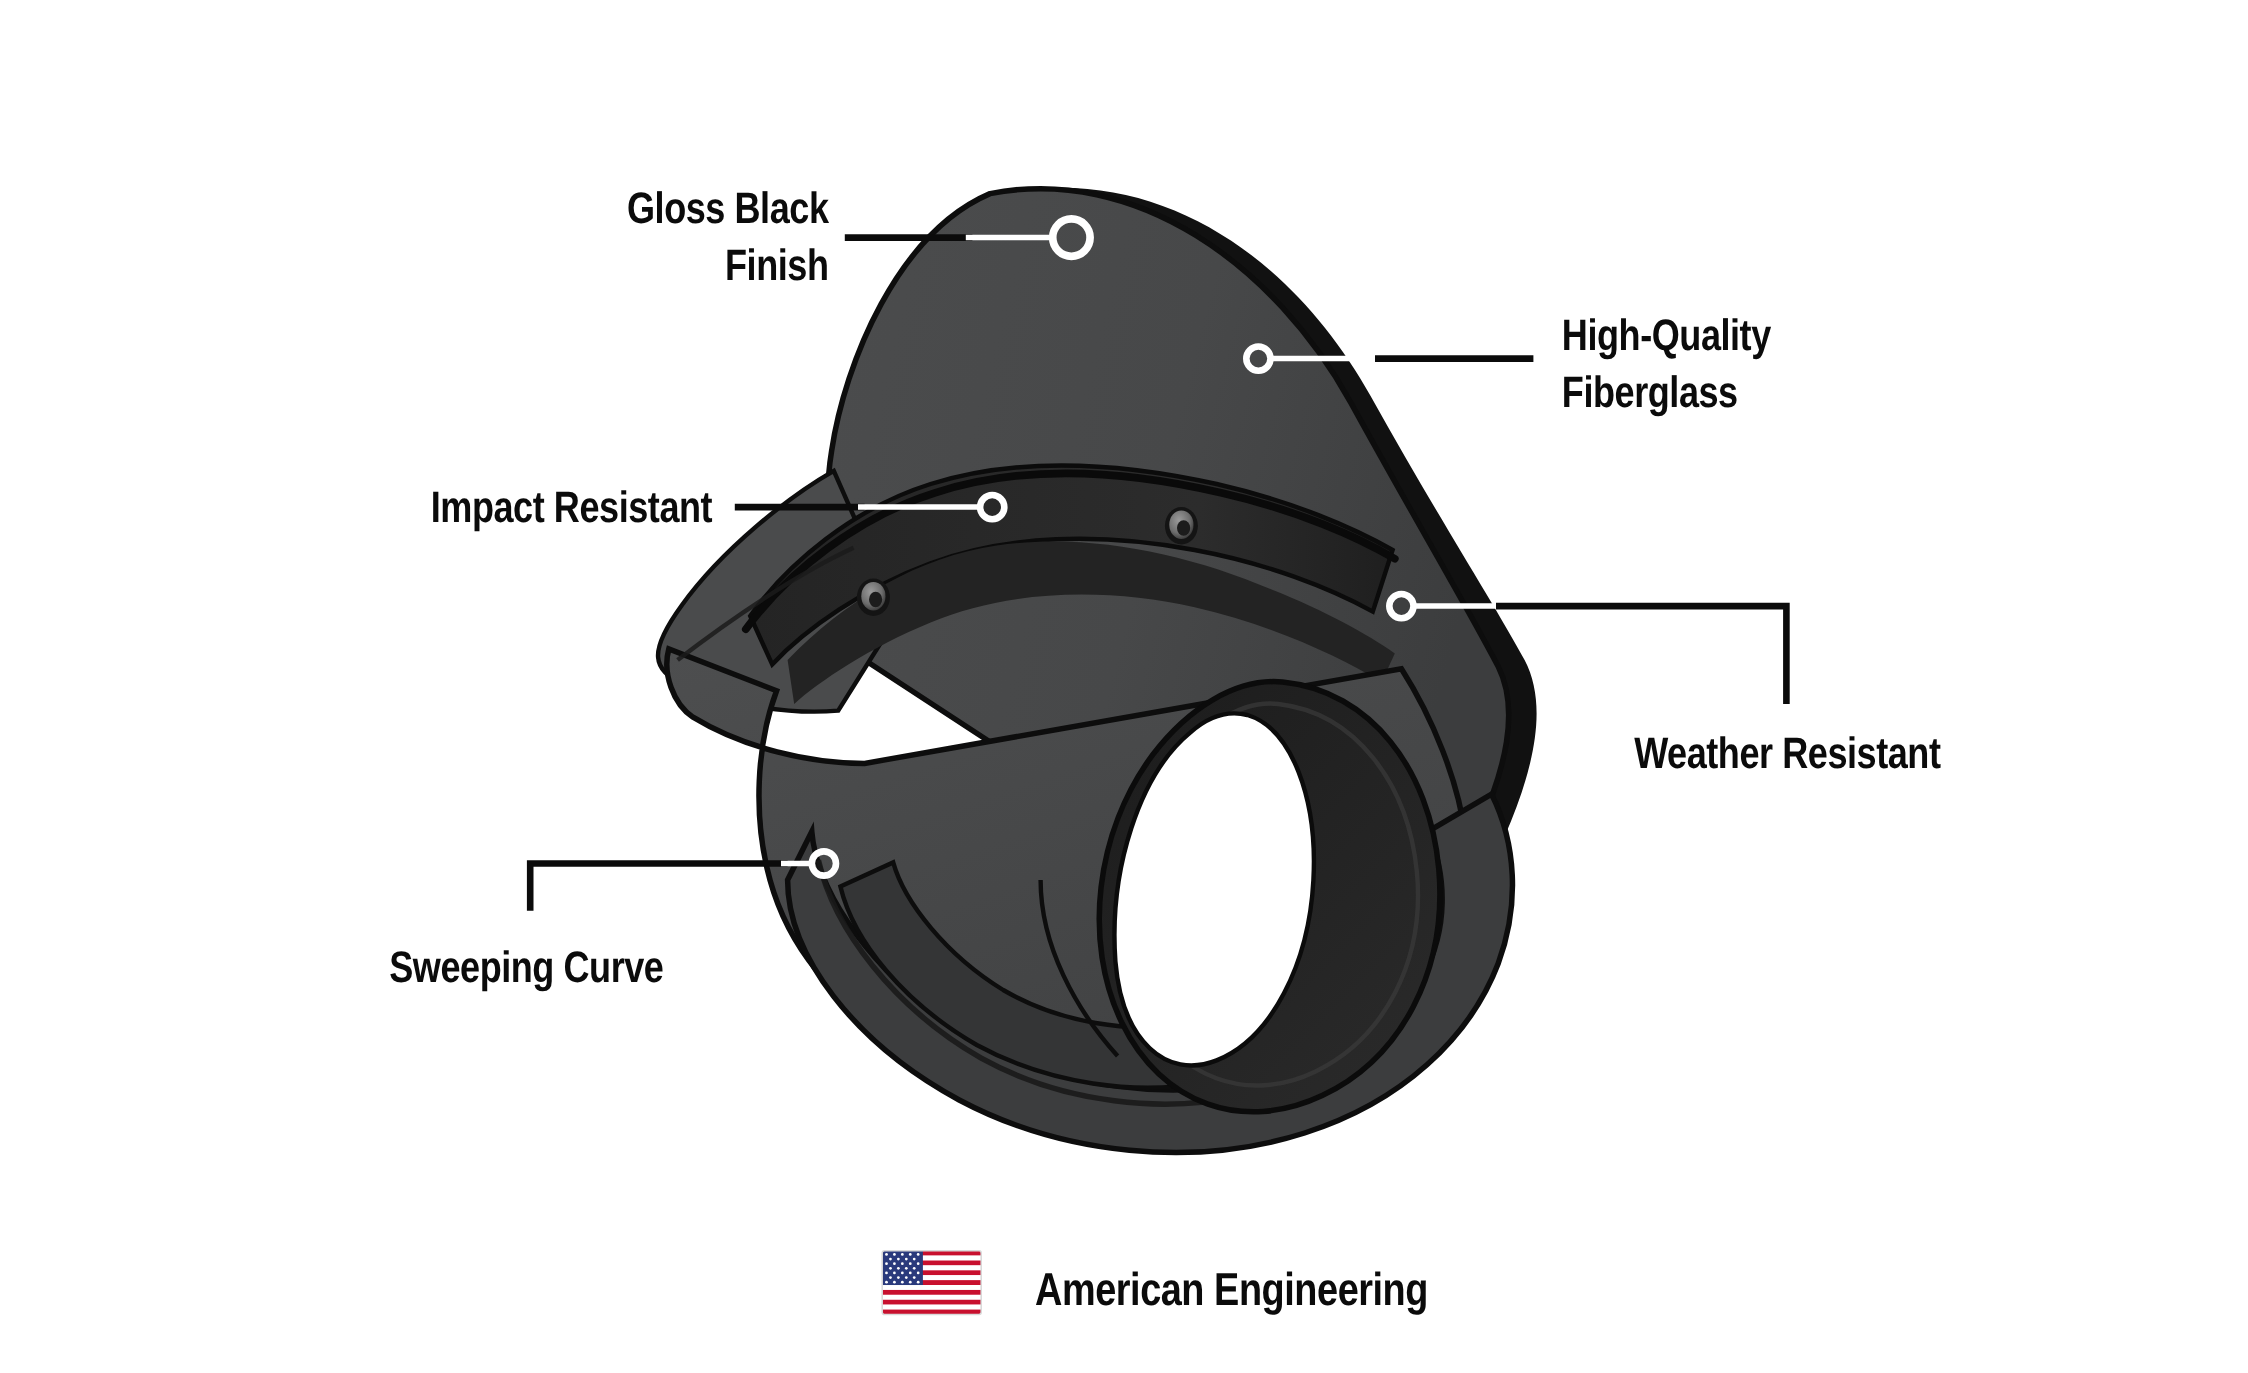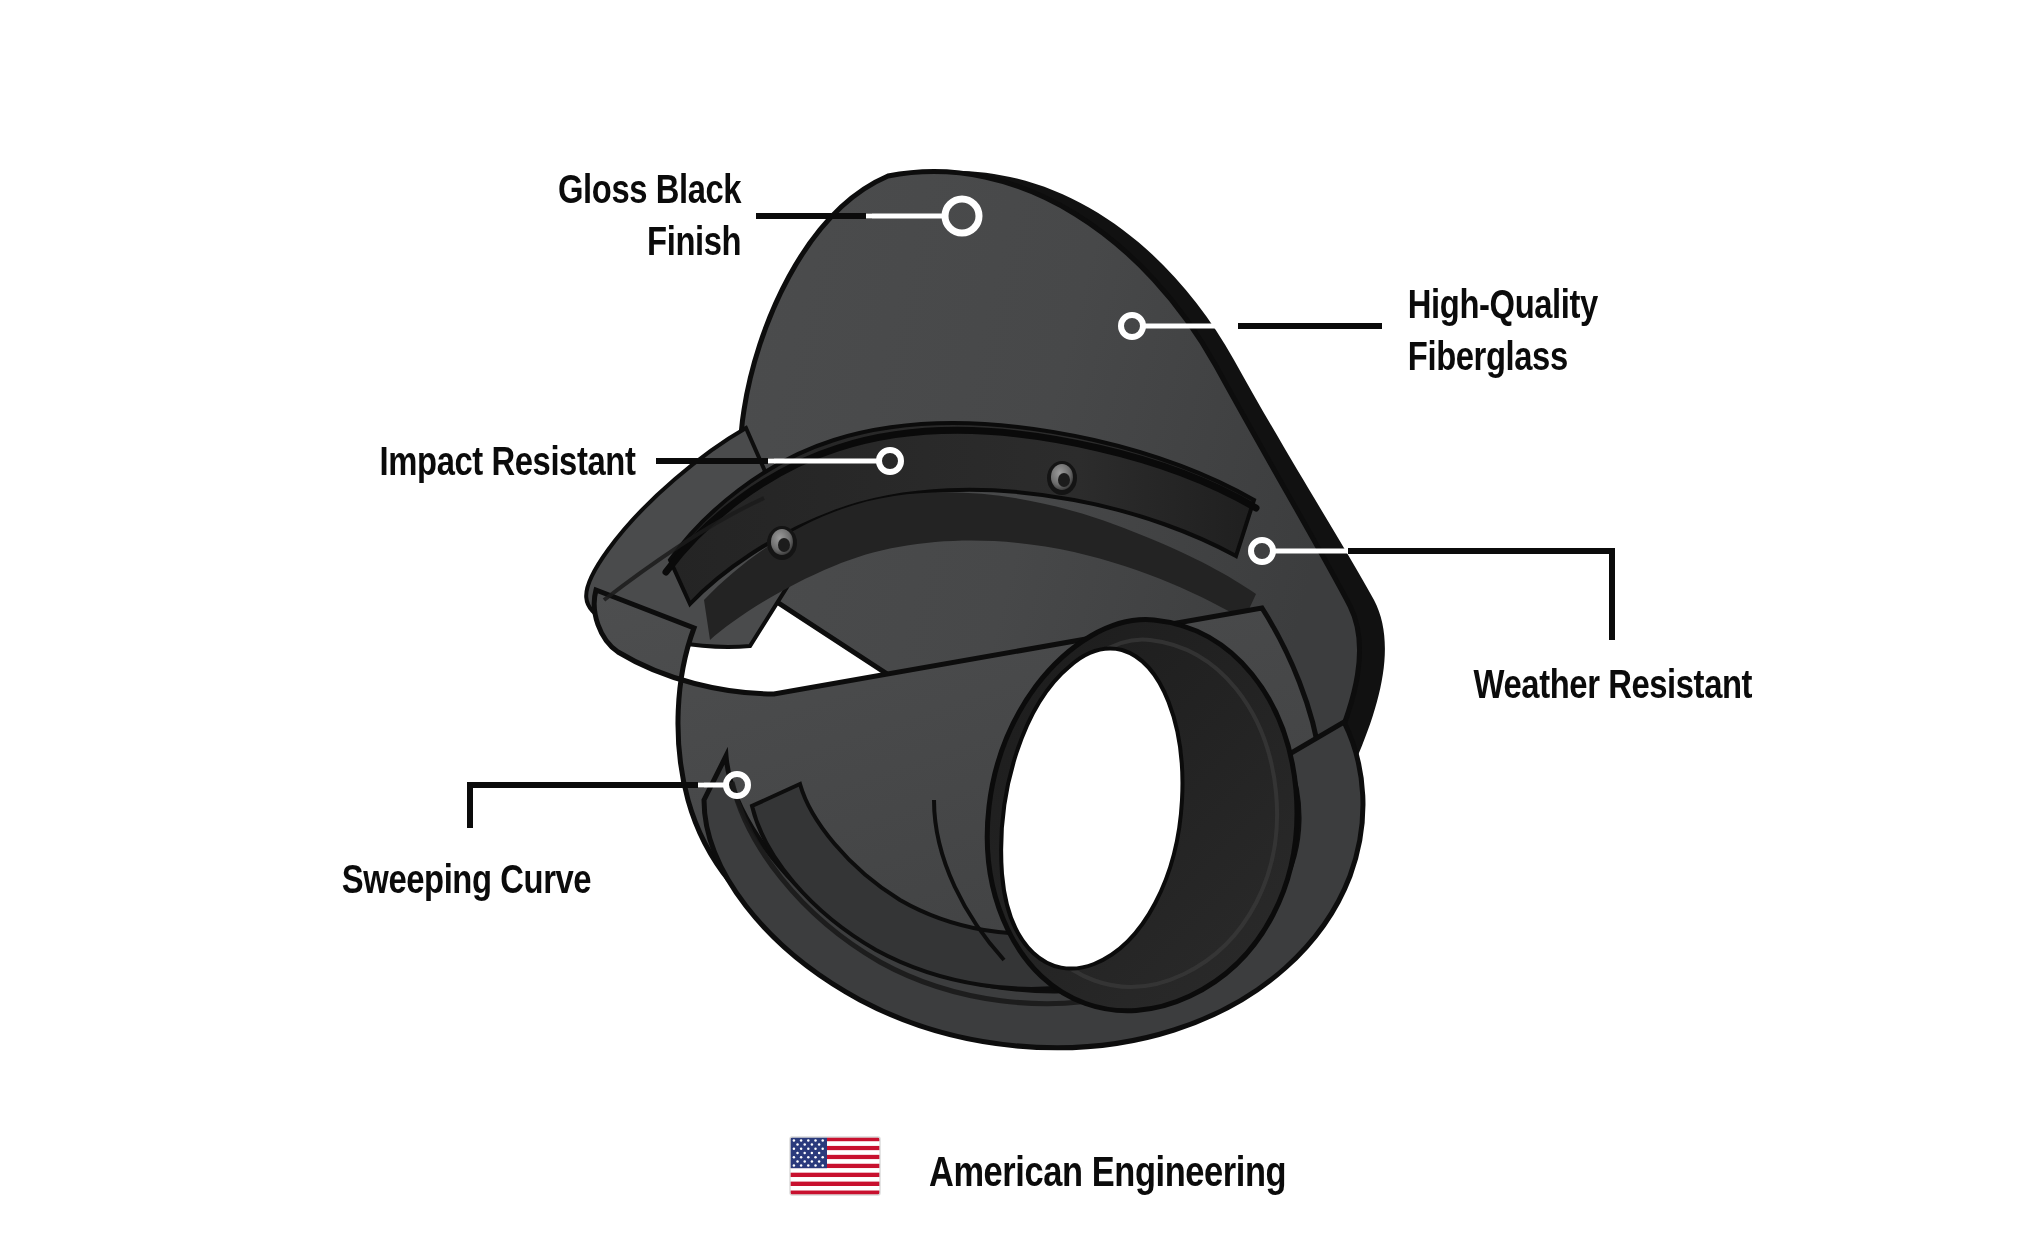--- a/index.html
+++ b/index.html
@@ -3,21 +3,21 @@
 <meta charset="utf-8">
 <style>
   html,body{margin:0;padding:0;}
   body{
     width:2044px;height:1248px;
     background:#ffffff;
     font-family:"Liberation Sans","DejaVu Sans",sans-serif;
     overflow:hidden;
     position:relative;
   }
-  #stage{position:absolute;left:4px;top:0;width:1640px;height:1248px;}
+  #stage{position:absolute;left:16px;top:0;width:1640px;height:1248px;}
   svg#diagram{position:absolute;left:0;top:0;width:2044px;height:1248px;display:block;}
 
   .callout-text{
     font-family:"Liberation Sans","DejaVu Sans",sans-serif;
     font-weight:bold;
     font-size:40px;
     letter-spacing:-0.5px;
     fill:#0b0b0b;
     transform:scaleX(0.82);
   }

